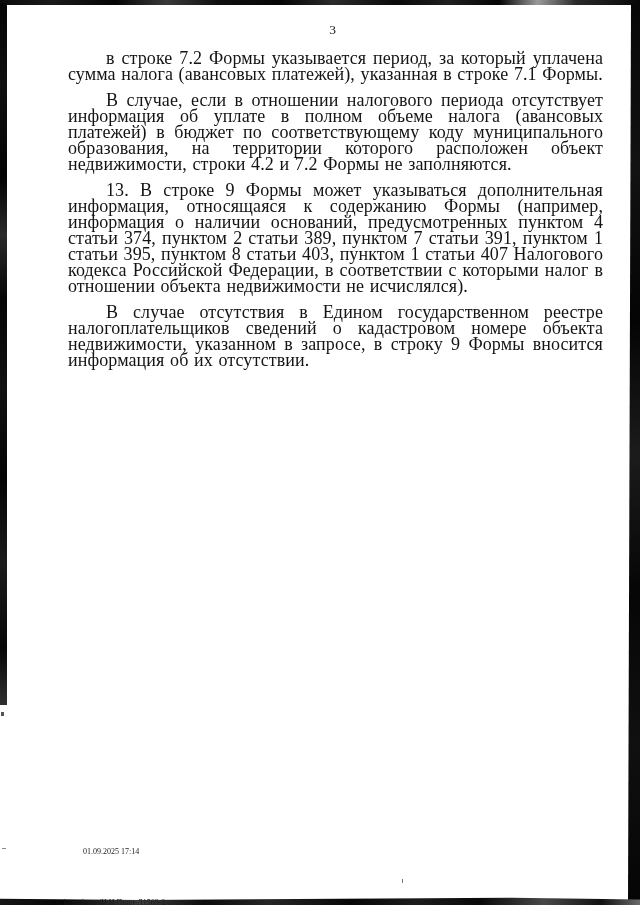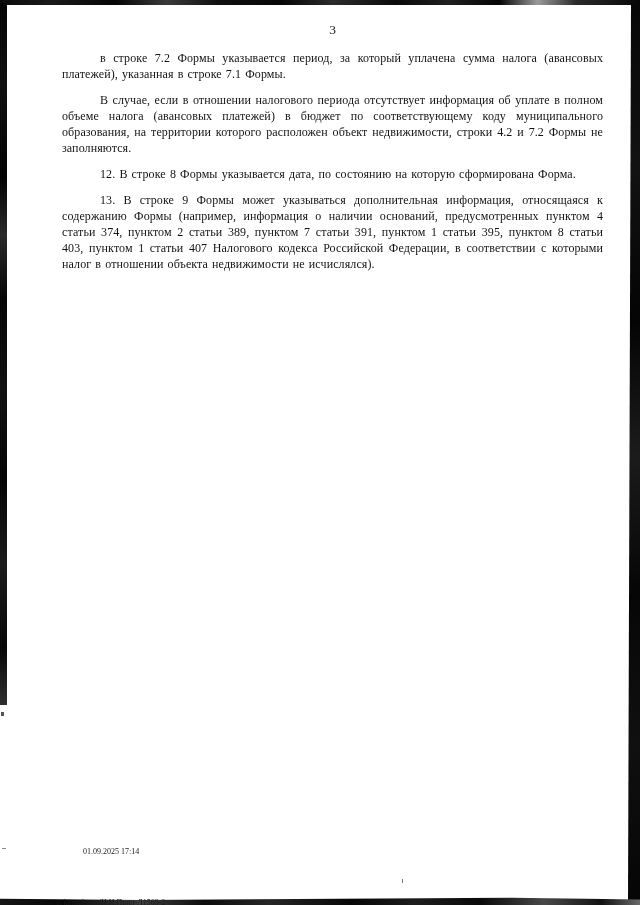--- a/index.html
+++ b/index.html
@@ -80,22 +80,22 @@
     font-size: 13.5px;
     line-height: 16px;
   }
 
   .content {
     position: absolute;
     left: 62px; top: 50px;
     width: 541px;
   }
   .content p {
-    margin: 0 0 10px 0;
-    font-size: 12px;
+    margin: 0 0 10px 6px;
+    font-size: 18px;
     line-height: 16px;
     text-align: justify;
     text-indent: 38px;
     letter-spacing: 0.1px;
     word-spacing: 1px;
   }
 
   .footer {
     position: absolute;
     left: 57px; top: 846px;
@@ -118,22 +118,22 @@
   <div class="edge-bottom"></div>
   <div class="speck-a"></div>
   <div class="speck-b"></div>
   <div class="speck-c"></div>
 
   <div class="page-number">3</div>
 
   <div class="content">
     <p>в строке 7.2 Формы указывается период, за который уплачена сумма налога (авансовых платежей), указанная в строке 7.1 Формы.</p>
     <p>В случае, если в отношении налогового периода отсутствует информация об уплате в полном объеме налога (авансовых платежей) в бюджет по соответствующему коду муниципального образования, на территории которого расположен объект недвижимости, строки 4.2 и 7.2 Формы не заполняются.</p>
-    <p>12. В строке 8 Формы указывается дата, по состоянию на которую сформирована Форма.</p>
     <p>13. В строке 9 Формы может указываться дополнительная информация, относящаяся к содержанию Формы (например, информация о наличии оснований, предусмотренных пунктом 4 статьи 374, пунктом 2 статьи 389, пунктом 7 статьи 391, пунктом 1 статьи 395, пунктом 8 статьи 403, пунктом 1 статьи 407 Налогового кодекса Российской Федерации, в соответствии с которыми налог в отношении объекта недвижимости не исчислялся).</p>
+    <p>В случае отсутствия в Едином государственном реестре налогоплательщиков сведений о кадастровом номере объекта недвижимости, указанном в запросе, в строку 9 Формы вносится информация об их отсутствии.</p>
   </div>
 
   <div class="footer">
     <div class="date-line">01.09.2025 17:14</div>
     <div class="stamp-line">□ kompburo /И.И.Прил-Л1569-2</div>
   </div>
 
 </div>
 
 </body></html>

